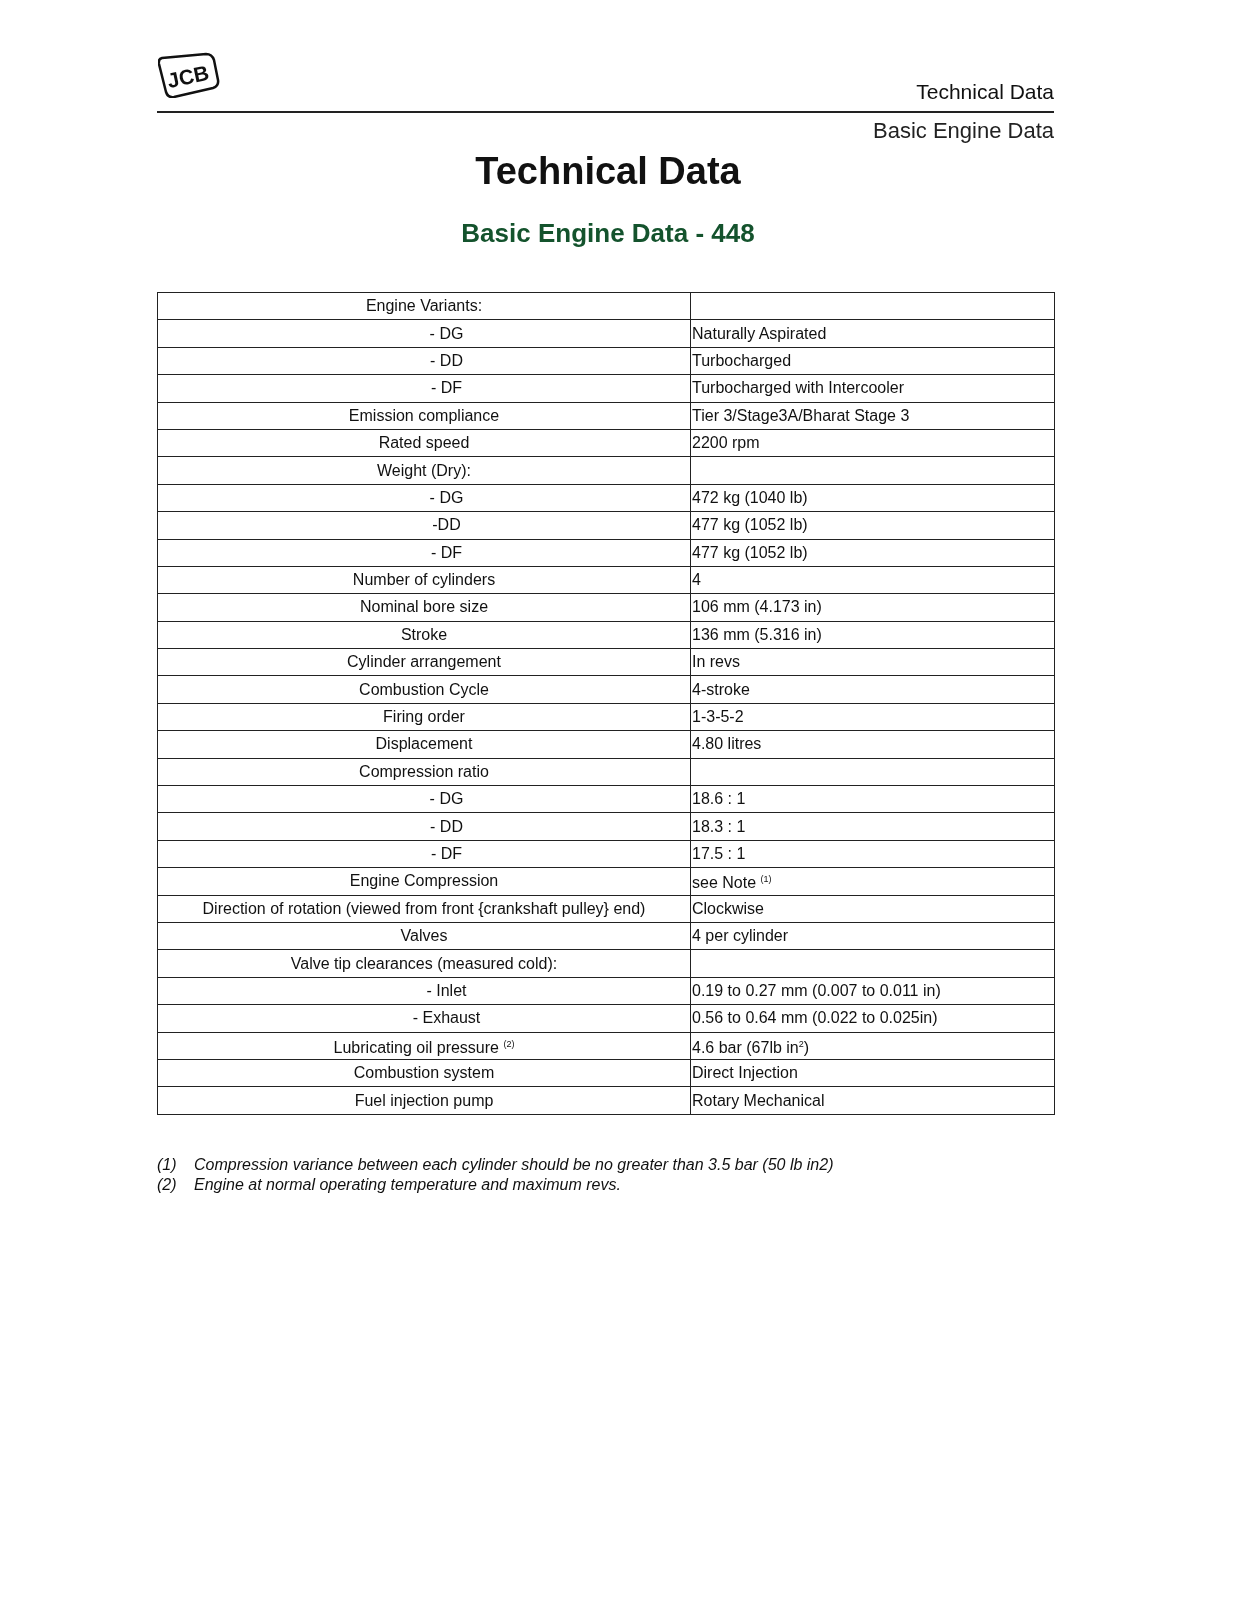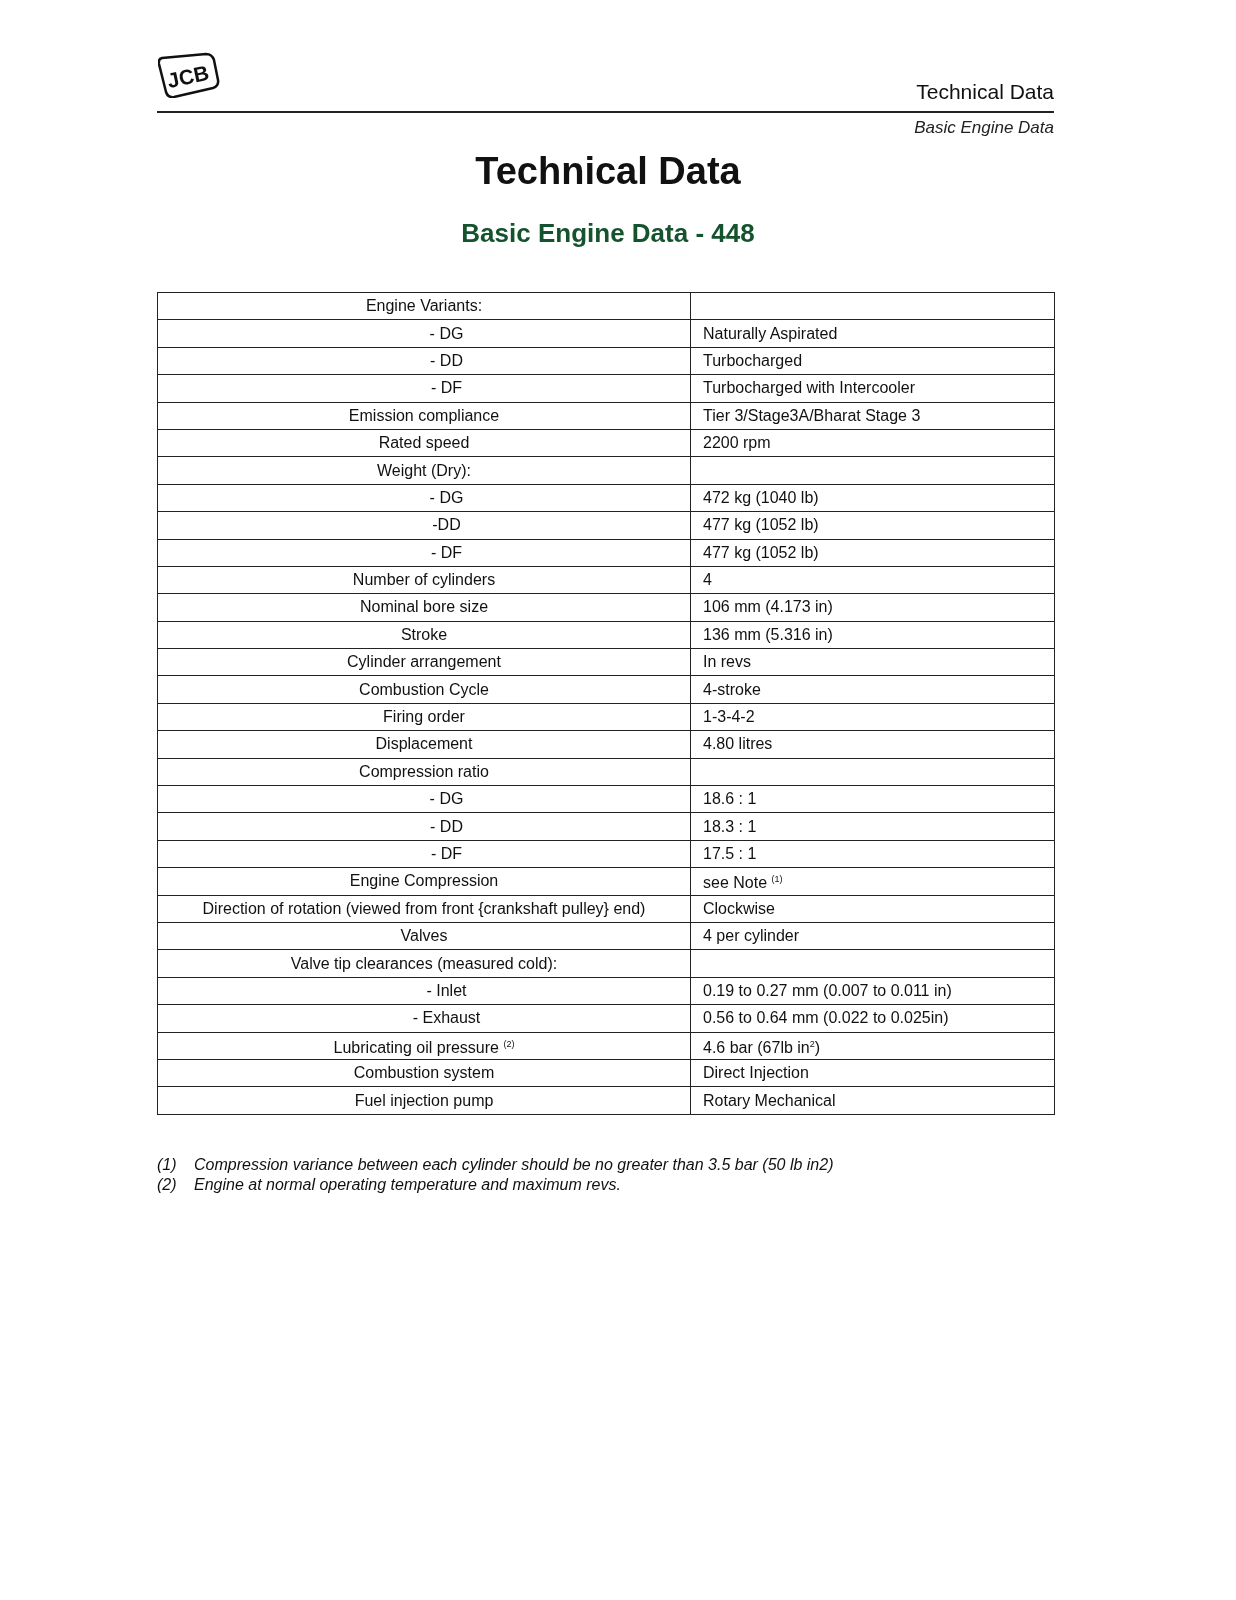--- a/index.html
+++ b/index.html
@@ -1,27 +1,27 @@
 <!DOCTYPE html>
 <html><head>
 <meta charset="utf-8">
 <style>
   html, body { margin: 0; padding: 0; background: #ffffff; }
   body { width: 1236px; height: 1600px; position: relative; font-family: "Liberation Sans", sans-serif; color: #111; }
   .logo { position: absolute; left: 158px; top: 52px; width: 62px; height: 46px; }
   .header-title { position: absolute; right: 182px; top: 80px; font-size: 21px; font-weight: normal; color: #111; }
   .header-rule { position: absolute; left: 157px; top: 111px; width: 897px; height: 2px; background: #222; }
-  .header-sub { position: absolute; right: 182px; top: 118px; font-size: 17px; color: #222; font-style: italic; }
+  .header-sub { position: absolute; right: 182px; top: 118px; font-size: 22px; color: #222; }
   .page-title { position: absolute; left: 0; width: 1216px; top: 150px; text-align: center; font-size: 38px; font-weight: bold; color: #111; }
   .page-subtitle { position: absolute; left: 0; width: 1216px; top: 218px; text-align: center; font-size: 26px; font-weight: bold; color: #14532d; }
   table.spec { position: absolute; left: 157px; top: 292px; width: 898px; border-collapse: collapse; font-size: 16px; }
   table.spec td { border: 1.6px solid #222; height: 26.4px; padding: 0 5px; vertical-align: middle; line-height: 18px; }
   table.spec td.k { width: 477px; text-align: center; }
   table.spec td.k.sub { padding-left: 50px; }
-  table.spec td.v { padding-left: 12px; }
+  table.spec td.v { padding-left: 1px; }
   sup { font-size: 9px; vertical-align: 6px; }
   .notes { position: absolute; left: 157px; top: 1155px; font-size: 16px; font-style: italic; color: #111; }
   .note { display: flex; height: 20px; line-height: 20px; }
   .note .num { width: 37px; }
 </style>
 </head>
 <body>
 
 <div class="logo">
   <svg width="62" height="46" viewBox="0 0 62 46">
@@ -96,21 +96,21 @@
       <tr>
         <td class="k"><span>Cylinder arrangement</span></td>
         <td class="v"><span>In revs</span></td>
       </tr>
       <tr>
         <td class="k"><span>Combustion Cycle</span></td>
         <td class="v"><span>4-stroke</span></td>
       </tr>
       <tr>
         <td class="k"><span>Firing order</span></td>
-        <td class="v"><span>1-3-4-2</span></td>
+        <td class="v"><span>1-3-5-2</span></td>
       </tr>
       <tr>
         <td class="k"><span>Displacement</span></td>
         <td class="v"><span>4.80 litres</span></td>
       </tr>
       <tr>
         <td class="k"><span>Compression ratio</span></td>
         <td class="v"><span></span></td>
       </tr>
       <tr>

